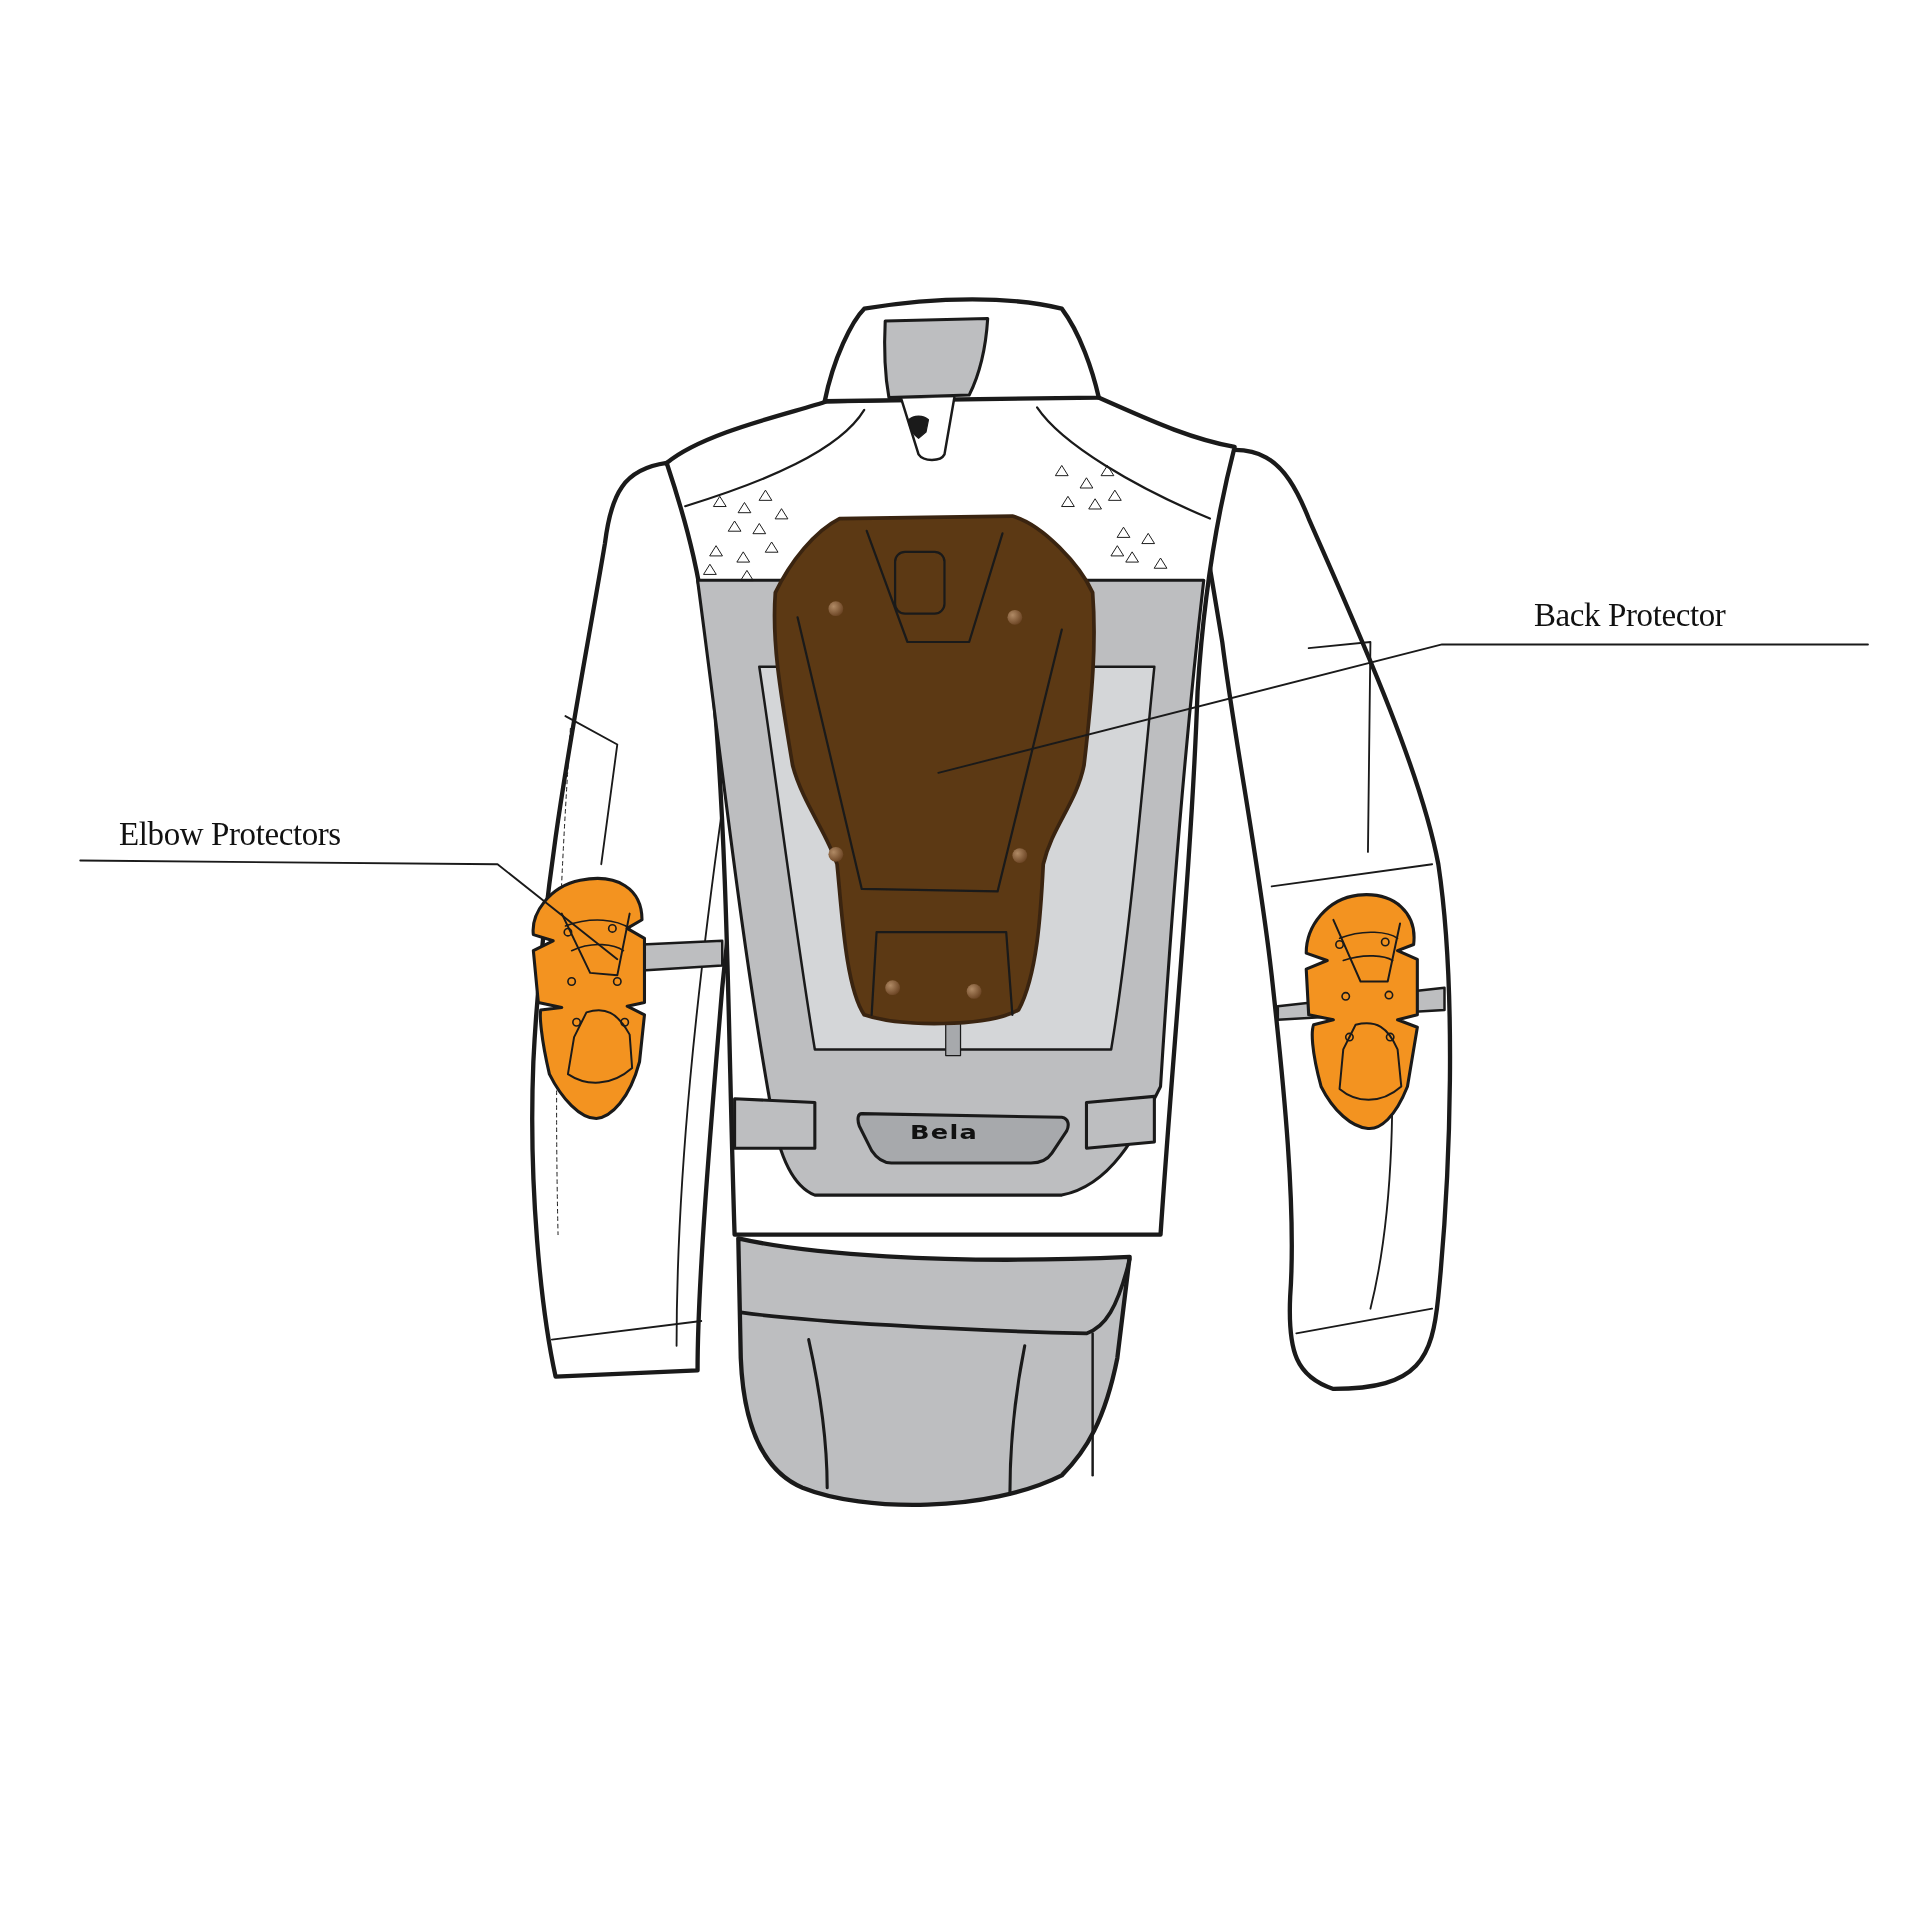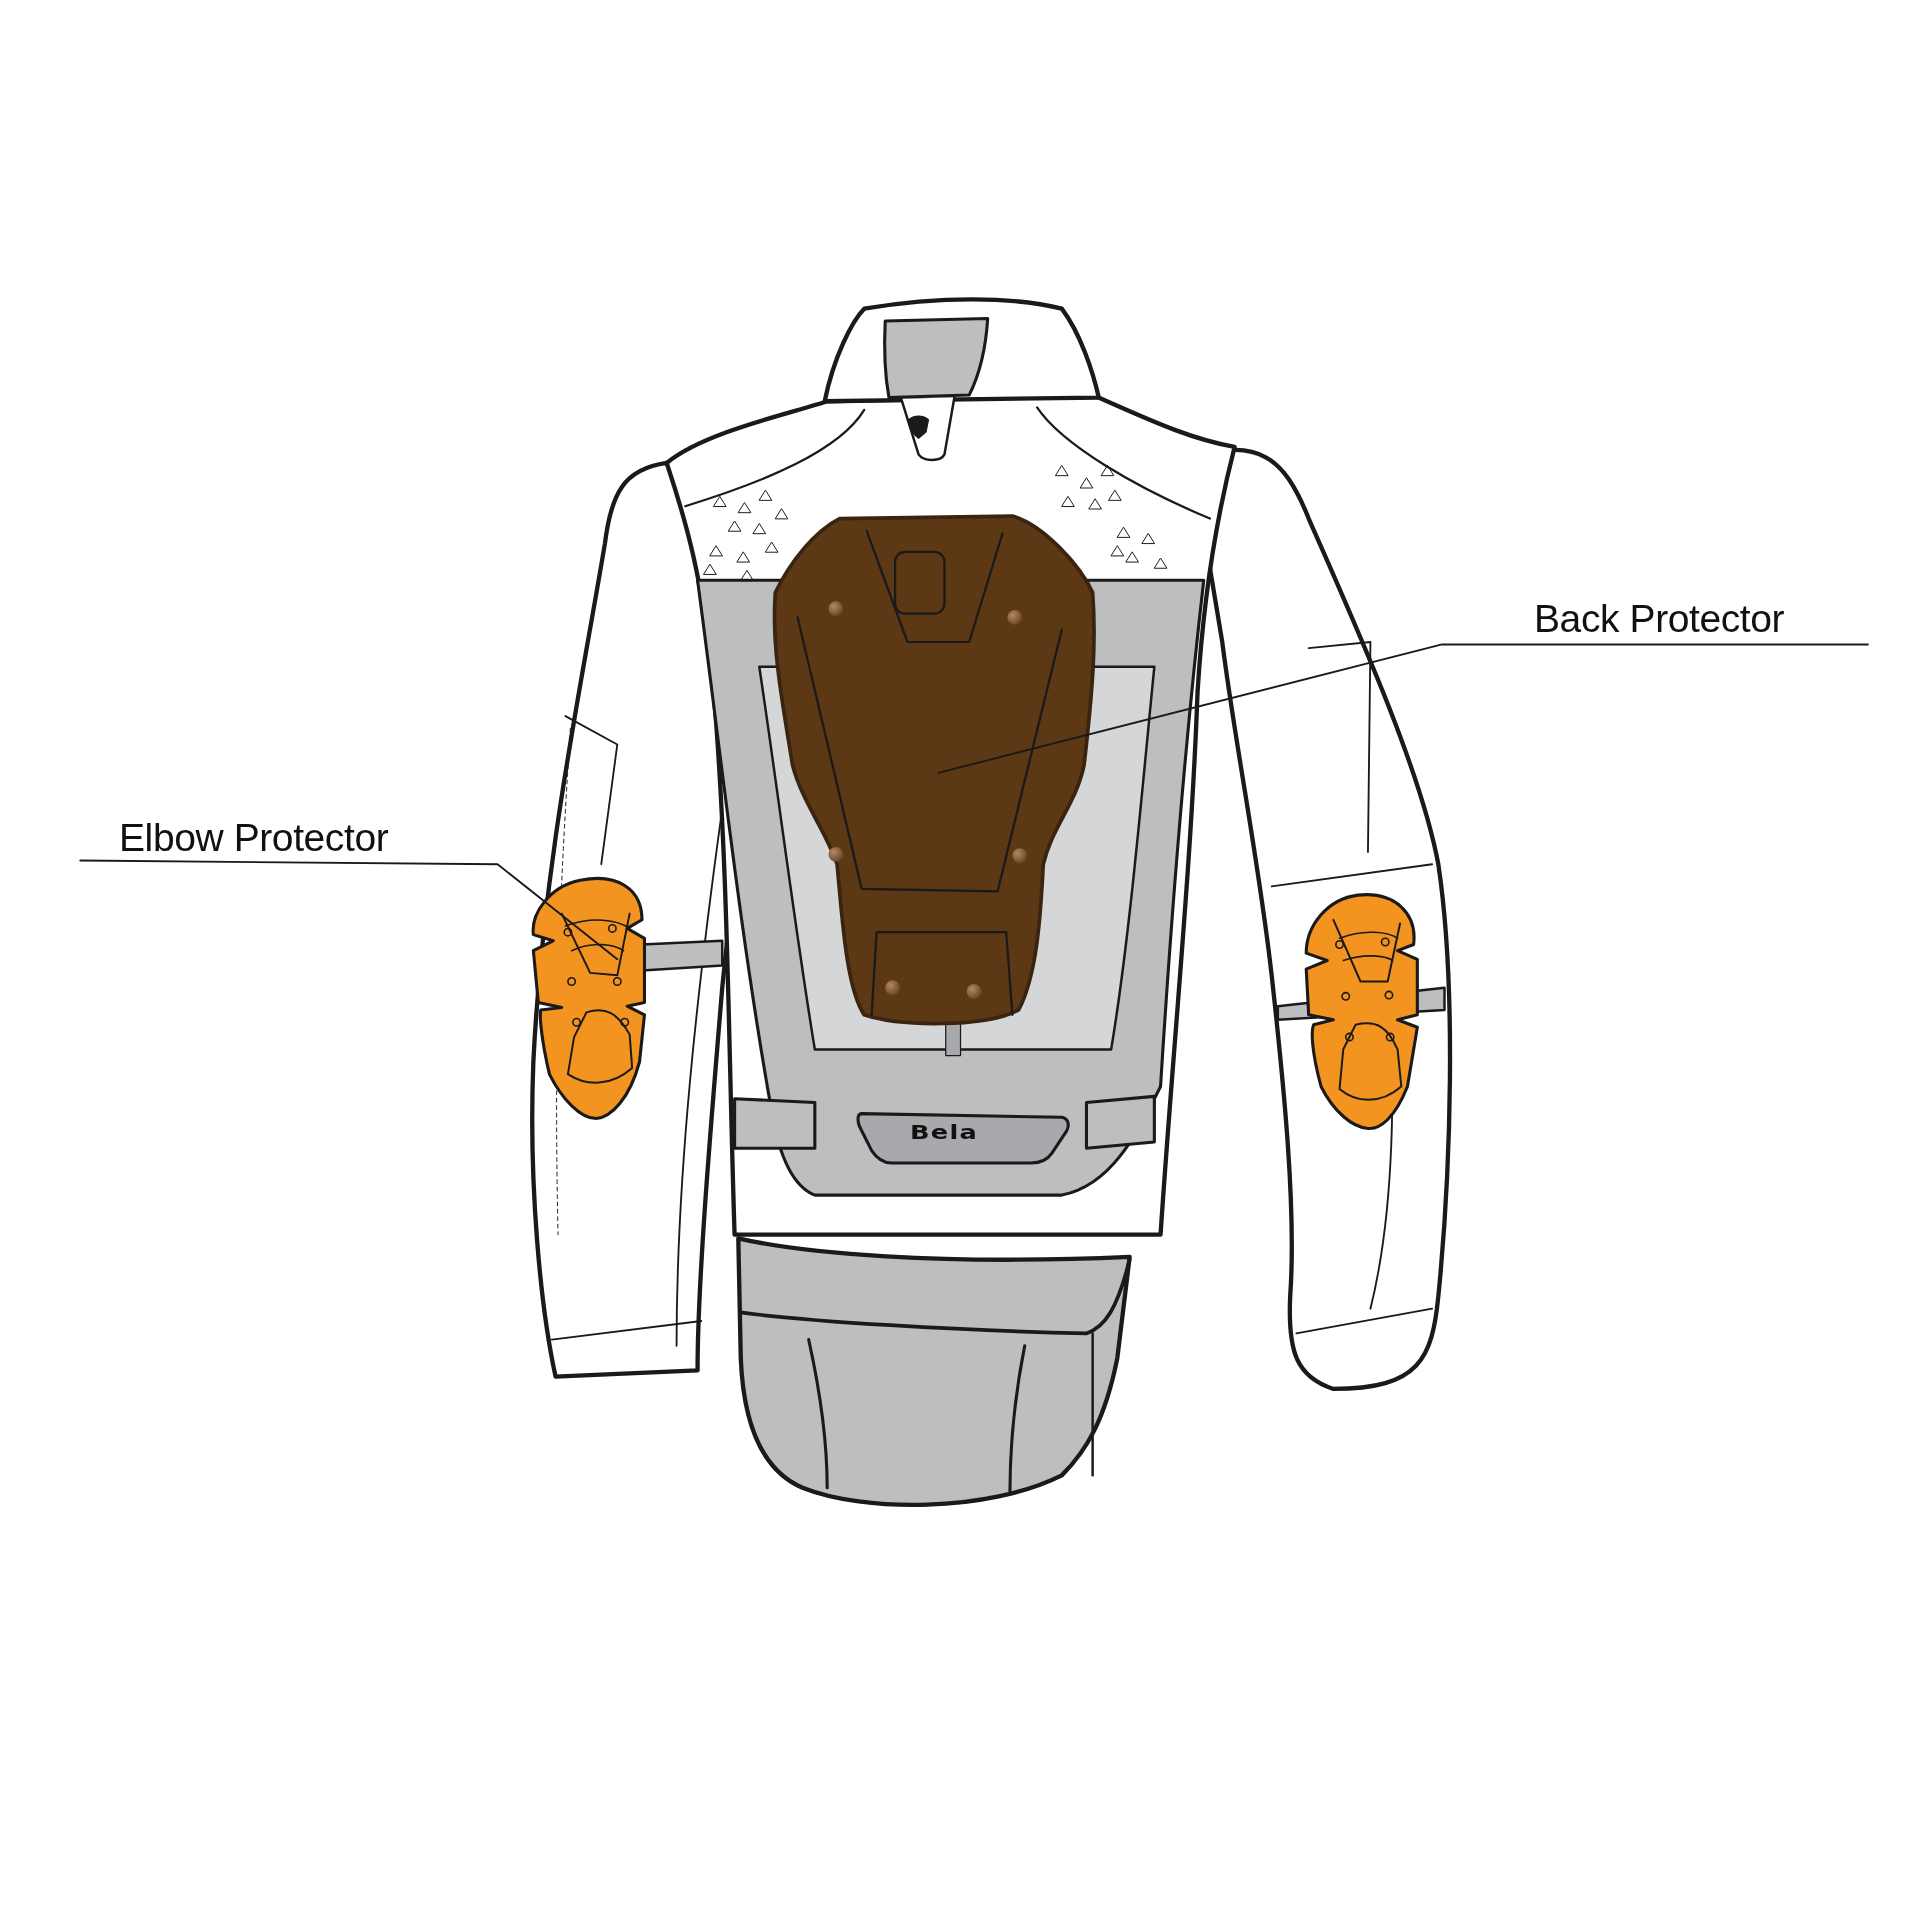--- a/index.html
+++ b/index.html
@@ -1,23 +1,23 @@
 <!DOCTYPE html>
 <html style="font-size:6.8px"><head>
 <meta charset="utf-8">
 <style>
   html, body { margin:0; padding:0; background:#ffffff; }
   body { width:1926px; height:1926px; overflow:hidden; }
   #stage { position:relative; width:1926px; height:1926px; }
   #art { position:absolute; left:0; top:0; width:1926px; height:1926px; }
   .label {
     position:absolute;
-    font-family:Liberation Sans, sans-serif;
+    font-family:Liberation Serif, serif;
     color:#111111;
-    font-size:39px;
+    font-size:33px;
     letter-spacing:-0.4px;
     white-space:nowrap;
     line-height:1;
   }
   #label-back { left:1534px; top:599px; }
   #label-elbow { left:119px; top:818px; }
   .brand {
     position:absolute;
     font-family:"DejaVu Sans", sans-serif;
     font-weight:bold;
@@ -143,16 +143,16 @@
     <g stroke-width="1">
       <path d="M736,340 C740,336 748,336 752,340 L750,350 L744,355 C740,352 736,348 736,340 Z" fill="#1a1a1a"></path>
     </g>
 
     <path d="M760,626 L1168,522 L1513,522" stroke="#1a1a1a" stroke-width="1.5"></path>
     <path d="M65,697 L403,700 L500,777" stroke="#1a1a1a" stroke-width="1.5"></path>
   </g>
 </svg>
 
   <div id="label-back" class="label">Back Protector</div>
-  <div id="label-elbow" class="label">Elbow Protector</div>
+  <div id="label-elbow" class="label">Elbow Protectors</div>
   <div class="brand">Bela</div>
 </div>
 
 
 </body></html>

